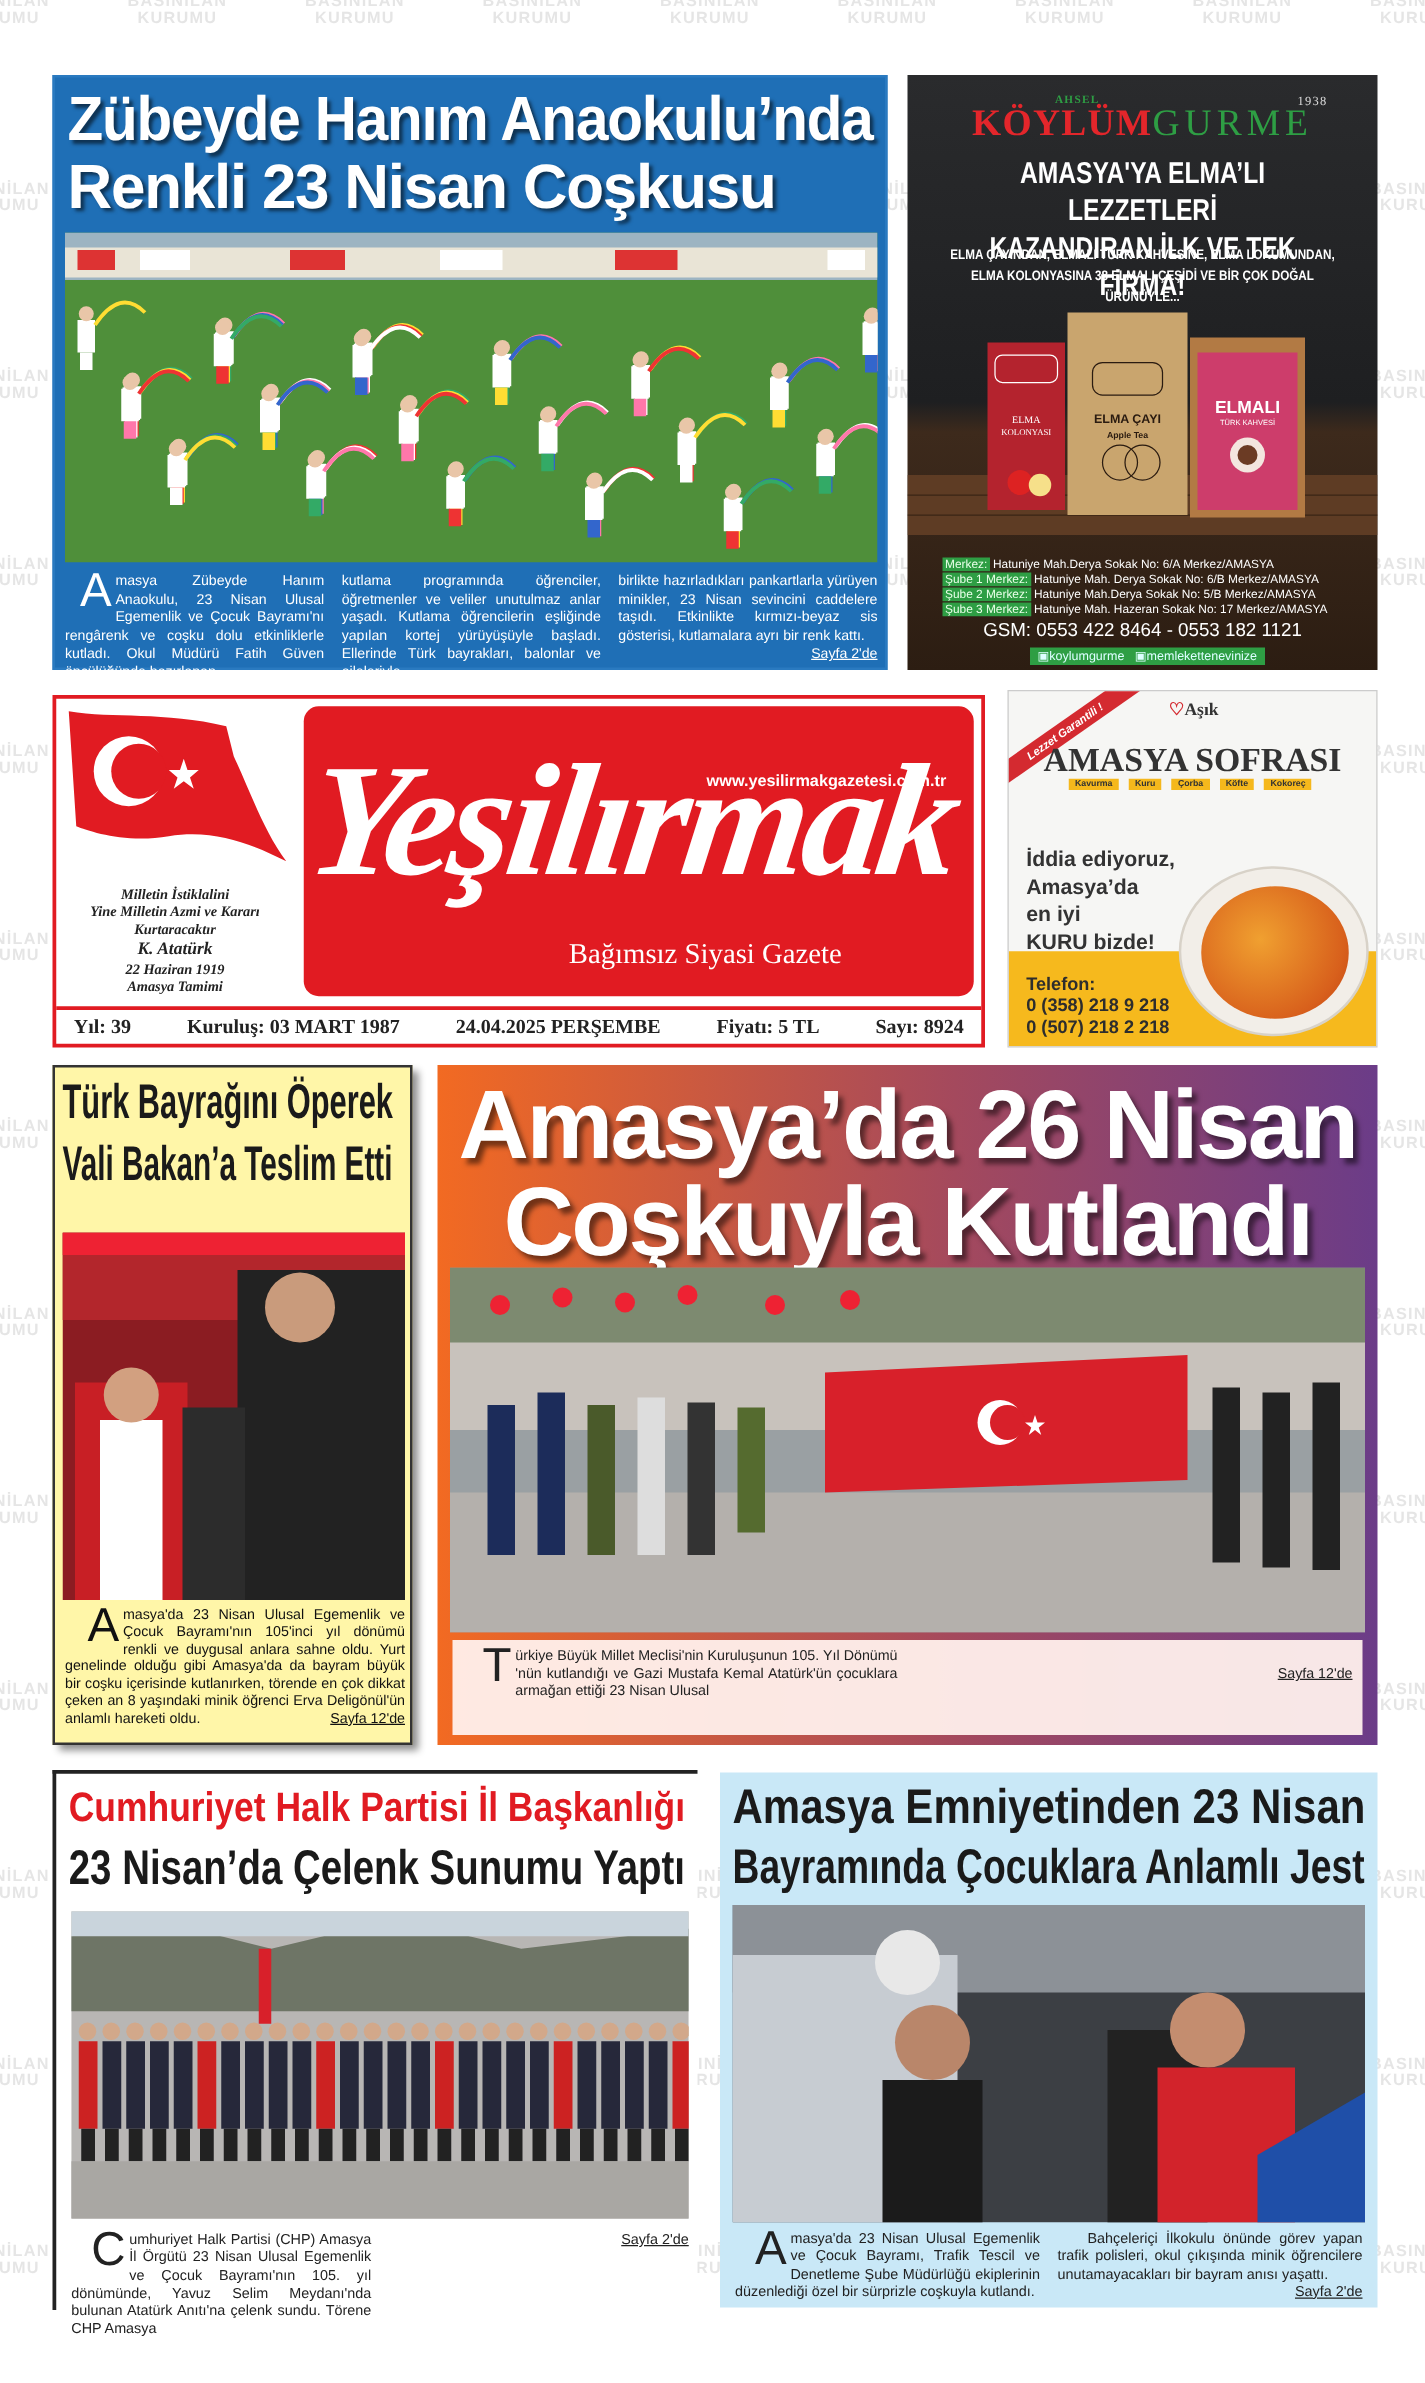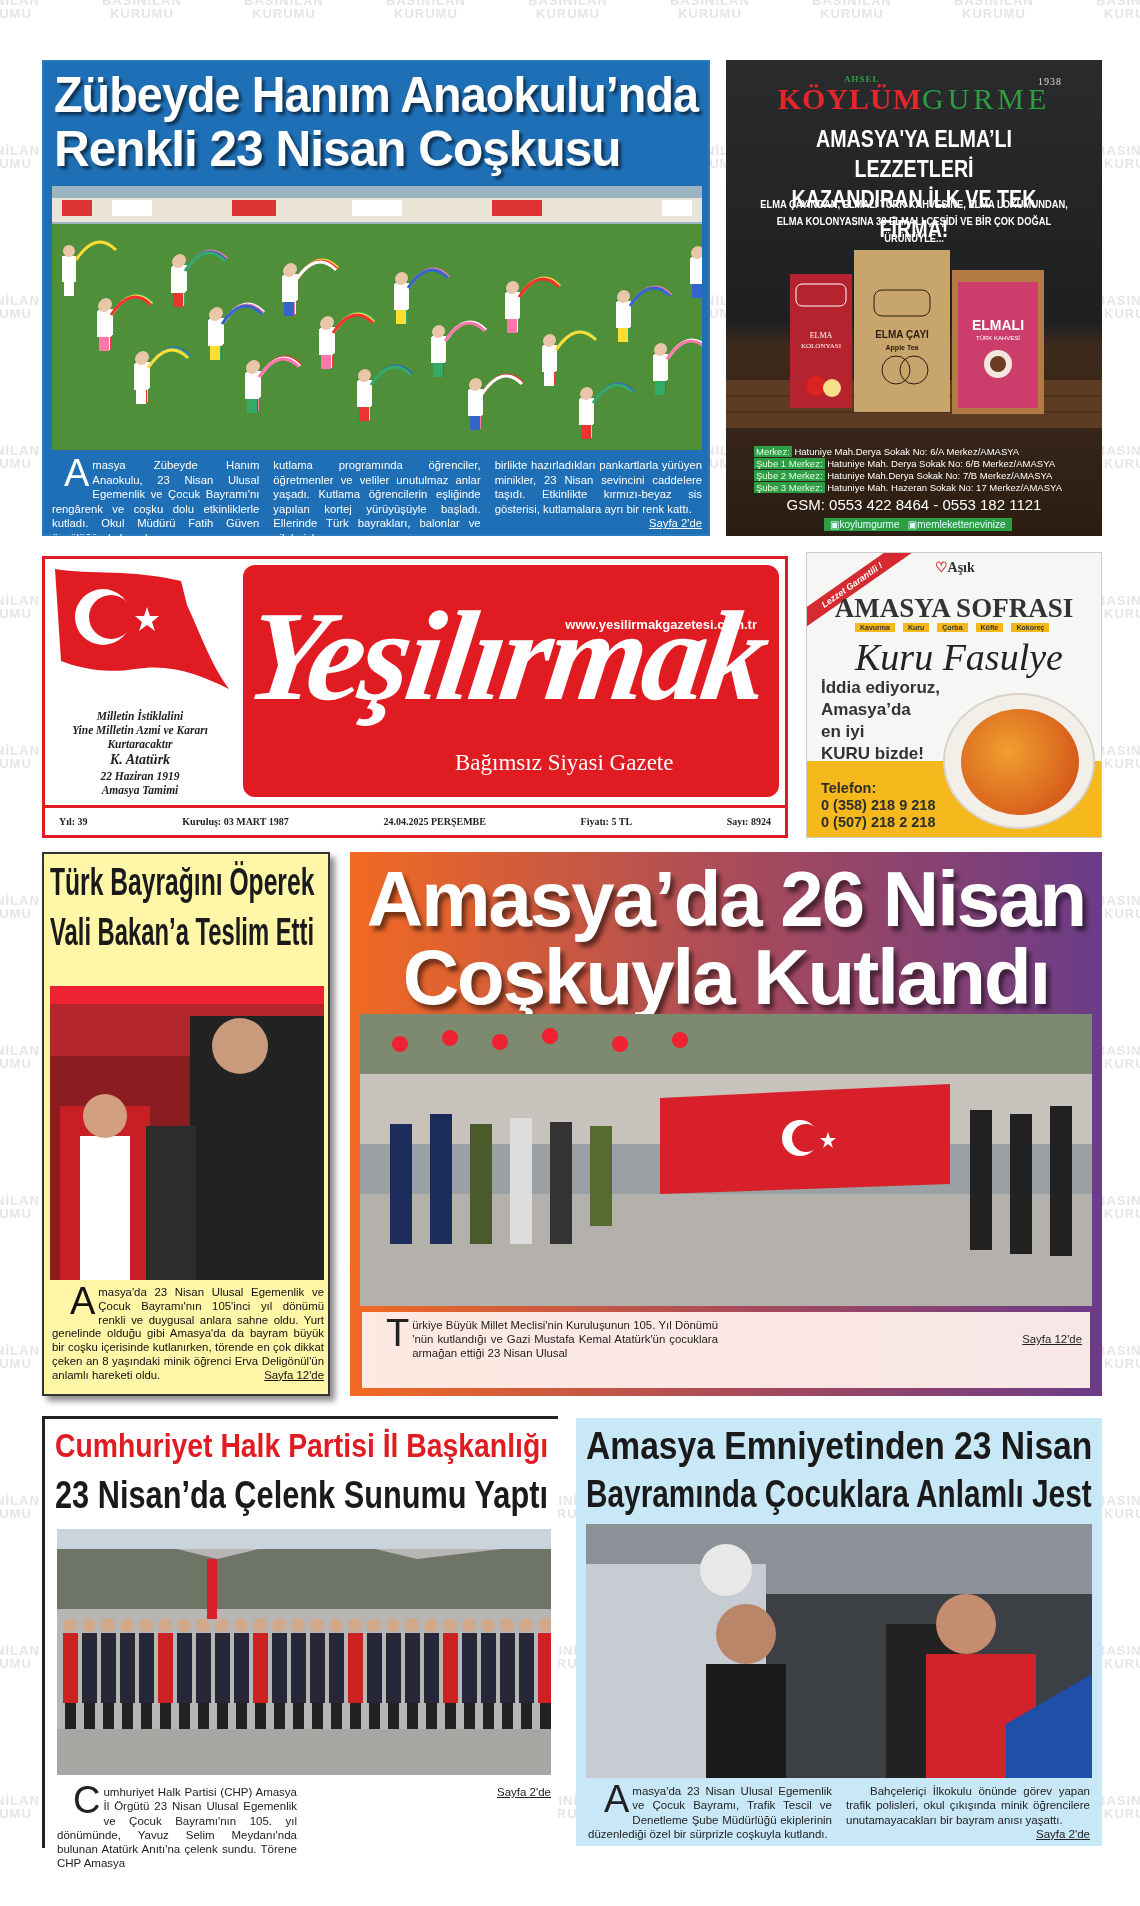--- a/index.html
+++ b/index.html
@@ -34,21 +34,21 @@
 
   
   #mast { left: 42px; top: 556px; width: 746px; height: 282px; border: 3px solid #e11b22; background: #fff; }
   #mast .flag { position: absolute; left: 6px; top: 6px; width: 180px; height: 135px; }
   #mast .quote { position: absolute; left: 8px; top: 150px; width: 174px; text-align: center; font-family: "Liberation Serif", serif; font-style: italic; font-weight: bold; font-size: 11.5px; line-height: 14px; color: #222; }
   #mast .sig { font-family: "Liberation Serif", serif; font-style: italic; font-size: 14px; margin: 2px 0; color: #222; }
   #mast .logo { position: absolute; left: 198px; top: 6px; width: 536px; height: 232px; background: #e11b22; border-radius: 12px; overflow: hidden; }
   #mast .logo .name { position: absolute; left: 6px; top: 18px; color: #fff; font-family: "Liberation Serif", serif; font-style: italic; font-weight: bold; font-size: 128px; letter-spacing: -4px; transform: skewX(-8deg); white-space: nowrap; }
   #mast .logo .url { position: absolute; right: 22px; top: 52px; color: #fff; font-weight: bold; font-size: 13px; }
   #mast .logo .tag { position: absolute; left: 212px; top: 185px; color: #fff; font-family: "Liberation Serif", serif; font-size: 23px; }
-  #mast .info { position: absolute; left: 0; top: 246px; width: 740px; height: 30px; border-top: 3px solid #e11b22; display: flex; justify-content: space-between; align-items: center; padding: 0 14px; font-family: "Liberation Serif", serif; font-weight: bold; font-size: 10px; color: #222; }
+  #mast .info { position: absolute; left: 0; top: 246px; width: 740px; height: 30px; border-top: 3px solid #e11b22; display: flex; justify-content: space-between; align-items: center; padding: 0 14px; font-family: "Liberation Serif", serif; font-weight: bold; font-size: 16px; color: #222; }
 
   
   #ad2 { left: 806px; top: 552px; width: 296px; height: 286px; background: #f6f6f4; border: 1px solid #ccc; overflow: hidden; }
   #ad2 .ribbon { position: absolute; left: -30px; top: 24px; width: 150px; transform: rotate(-35deg); background: #d42a30; color: #fff; font-size: 9px; font-style: italic; font-weight: bold; text-align: center; padding: 3px 0; }
   #ad2 .asik { position: absolute; left: 128px; top: 6px; font-family: "Liberation Serif", serif; font-weight: bold; font-size: 14px; color: #333; }
   #ad2 .title { position: absolute; top: 40px; width: 100%; text-align: center; font-family: "Liberation Serif", serif; font-weight: bold; font-size: 27px; color: #333; }
   #ad2 .chips { position: absolute; top: 70px; left: 48px; display: flex; gap: 8px; }
   #ad2 .chips span { background: #f5b81c; font-size: 7px; font-weight: bold; padding: 1px 5px; color: #333; }
   #ad2 .script { position: absolute; top: 82px; left: 48px; font-family: "Liberation Serif", serif; font-style: italic; font-size: 38px; color: #222; }
   #ad2 .claim { position: absolute; top: 124px; left: 14px; font-weight: bold; font-size: 17px; line-height: 22px; color: #333; }
@@ -872,21 +872,21 @@
     <rect x="226" y="32" width="92" height="144" fill="#b27a44"></rect>
     <rect x="232" y="44" width="80" height="126" fill="#cd3d6b"></rect>
     <text x="272" y="92" fill="#fff" font-size="14" font-weight="bold" text-anchor="middle" font-family="Liberation Sans, sans-serif">ELMALI</text>
     <text x="272" y="102" fill="#fff" font-size="6" text-anchor="middle" font-family="Liberation Sans, sans-serif">TÜRK KAHVESİ</text>
     <circle cx="272" cy="126" r="14" fill="#f3e6df"></circle>
       <circle cx="272" cy="126" r="8" fill="#6b3b24"></circle>
   </svg>
   <div class="addr">
     <div><span class="lbl">Merkez:</span> <span>Hatuniye Mah.Derya Sokak No: 6/A Merkez/AMASYA</span></div>
     <div><span class="lbl">Şube 1 Merkez:</span> <span>Hatuniye Mah. Derya Sokak No: 6/B Merkez/AMASYA</span></div>
-    <div><span class="lbl">Şube 2 Merkez:</span> <span>Hatuniye Mah.Derya Sokak No: 7/B Merkez/AMASYA</span></div>
+    <div><span class="lbl">Şube 2 Merkez:</span> <span>Hatuniye Mah.Derya Sokak No: 5/B Merkez/AMASYA</span></div>
     <div><span class="lbl">Şube 3 Merkez:</span> <span>Hatuniye Mah. Hazeran Sokak No: 17 Merkez/AMASYA</span></div>
   </div>
   <div class="gsm">GSM: 0553 422 8464 - 0553 182 1121</div>
   <div class="social">
     <span>▣</span><span>koylumgurme</span>
     &nbsp;&nbsp;<span>▣</span><span>memlekettenevinize</span>
   </div>
 </section>
 
 <header id="mast" class="abs">
@@ -922,21 +922,20 @@
   <div class="ribbon">Lezzet Garantili !</div>
   <div class="asik"><span style="color:#d42a30;">♡</span><span>Aşık</span></div>
   <div class="title">AMASYA SOFRASI</div>
   <div class="chips">
     <span>Kavurma</span>
     <span>Kuru</span>
     <span>Çorba</span>
     <span>Köfte</span>
     <span>Kokoreç</span>
   </div>
-  <div class="script">Kuru Fasulye</div>
   <div class="yellow"></div>
   <div class="claim">
     <div>İddia ediyoruz,</div>
     <div>Amasya’da</div>
     <div>en iyi</div>
     <div>KURU bizde!</div>
   </div>
   <div class="plate">
       <div class="beans"></div>
     </div>

